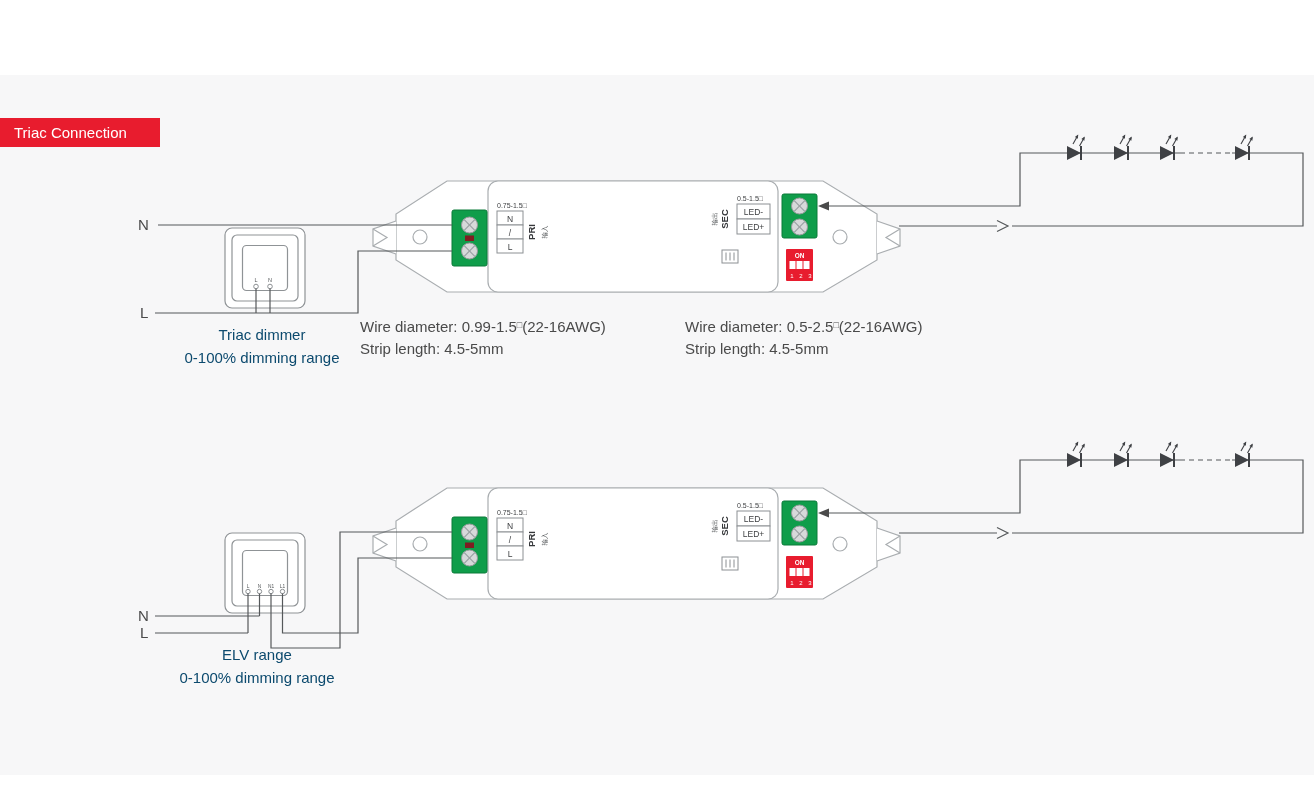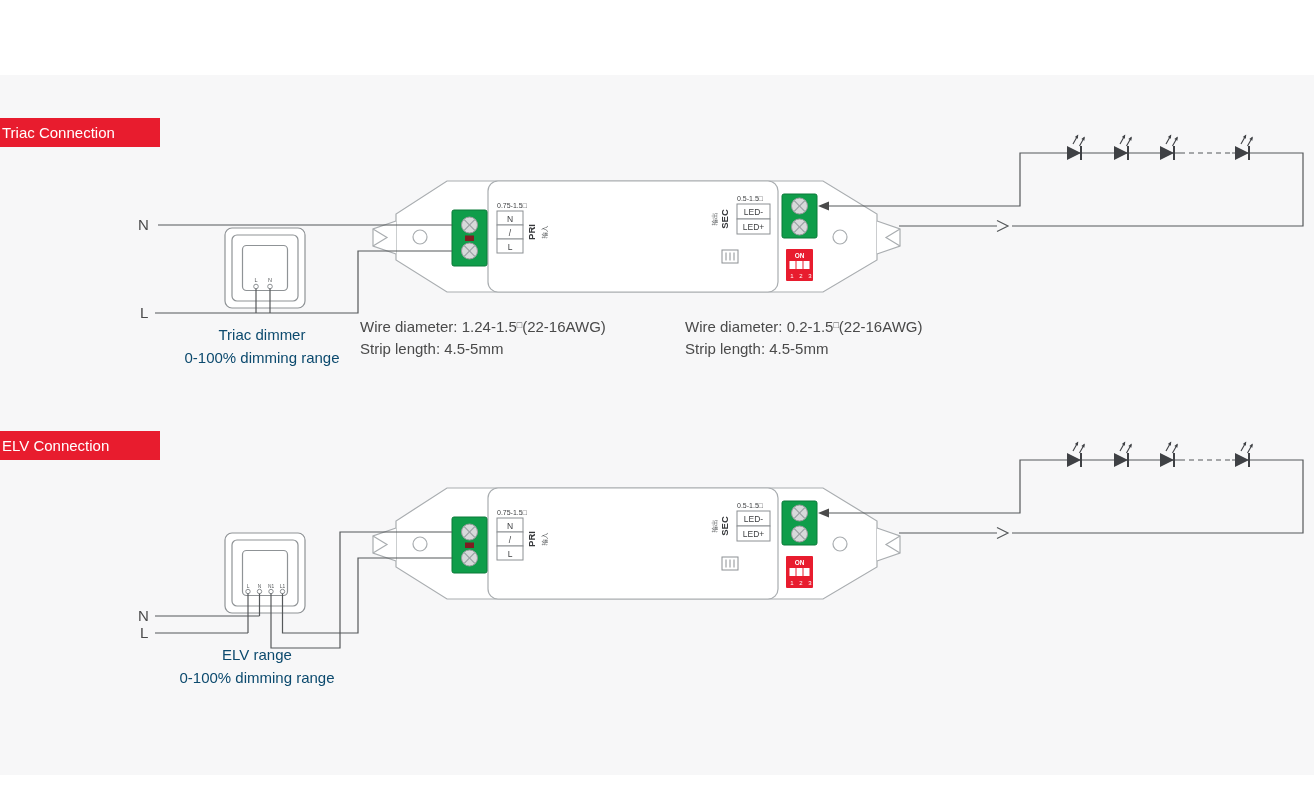--- a/index.html
+++ b/index.html
@@ -1,21 +1,21 @@
 <!DOCTYPE html>
 <html><head>
 <meta charset="utf-8">
 <style>
   * { margin:0; padding:0; box-sizing:border-box; }
   html,body { width:1314px; height:800px; background:#ffffff; font-family:"Liberation Sans", sans-serif; }
   .stage { position:relative; width:1314px; height:800px; background:#ffffff; overflow:hidden; }
   .panel-bg { position:absolute; left:0; top:75px; width:1314px; height:700px; background:#f7f7f8; }
   svg.diagram { position:absolute; left:0; top:0; font-family:"Liberation Sans", sans-serif; }
   .banner { position:absolute; left:0; width:160px; height:29px; background:#e81c2e; color:#ffffff;
-            font-size:15px; line-height:29px; padding-left:2px; }
+            font-size:15px; line-height:29px; padding-left:14px; }
   .wire-label { position:absolute; font-size:15px; color:#4a4a4a; }
   .caption { position:absolute; width:220px; text-align:center; font-size:15px; color:#0c4a6e; }
   .note { position:absolute; font-size:15px; color:#4a4a4a; white-space:nowrap; }
   .note .sup { font-size:9px; vertical-align:4px; }
 
   
   .outline   { stroke:#a9adb0; stroke-width:1.2; fill:#ffffff; }
   .outlineNF { stroke:#a9adb0; stroke-width:1.2; fill:none; }
   .box   { stroke:#8c9093; stroke-width:1; fill:#ffffff; }
   .wire  { stroke:#55585a; stroke-width:1.2; fill:none; }
@@ -184,27 +184,26 @@
     </g>
   </svg>
 
   <div class="banner" style="top:118px">Triac Connection</div>
   <div class="wire-label" style="left:138px; top:216px">N</div>
   <div class="wire-label" style="left:140px; top:304px">L</div>
   <div class="caption" style="left:152px; top:326px">Triac dimmer</div>
   <div class="caption" style="left:152px; top:349px">0-100% dimming range</div>
 
   <div class="note" style="left:360px; top:318px">
-    <span>Wire diameter: 1.24-1.5</span><span class="sup">□</span><span>(22-16AWG)</span>
+    <span>Wire diameter: 0.99-1.5</span><span class="sup">□</span><span>(22-16AWG)</span>
   </div>
   <div class="note" style="left:360px; top:340px">Strip length: 4.5-5mm</div>
 
   <div class="note" style="left:685px; top:318px">
-    <span>Wire diameter: 0.2-1.5</span><span class="sup">□</span><span>(22-16AWG)</span>
+    <span>Wire diameter: 0.5-2.5</span><span class="sup">□</span><span>(22-16AWG)</span>
   </div>
   <div class="note" style="left:685px; top:340px">Strip length: 4.5-5mm</div>
 
-  <div class="banner" style="top:431px">ELV Connection</div>
   <div class="wire-label" style="left:138px; top:607px">N</div>
   <div class="wire-label" style="left:140px; top:624px">L</div>
   <div class="caption" style="left:147px; top:646px">ELV range</div>
   <div class="caption" style="left:147px; top:669px">0-100% dimming range</div>
 </div>
 
 </body></html>

